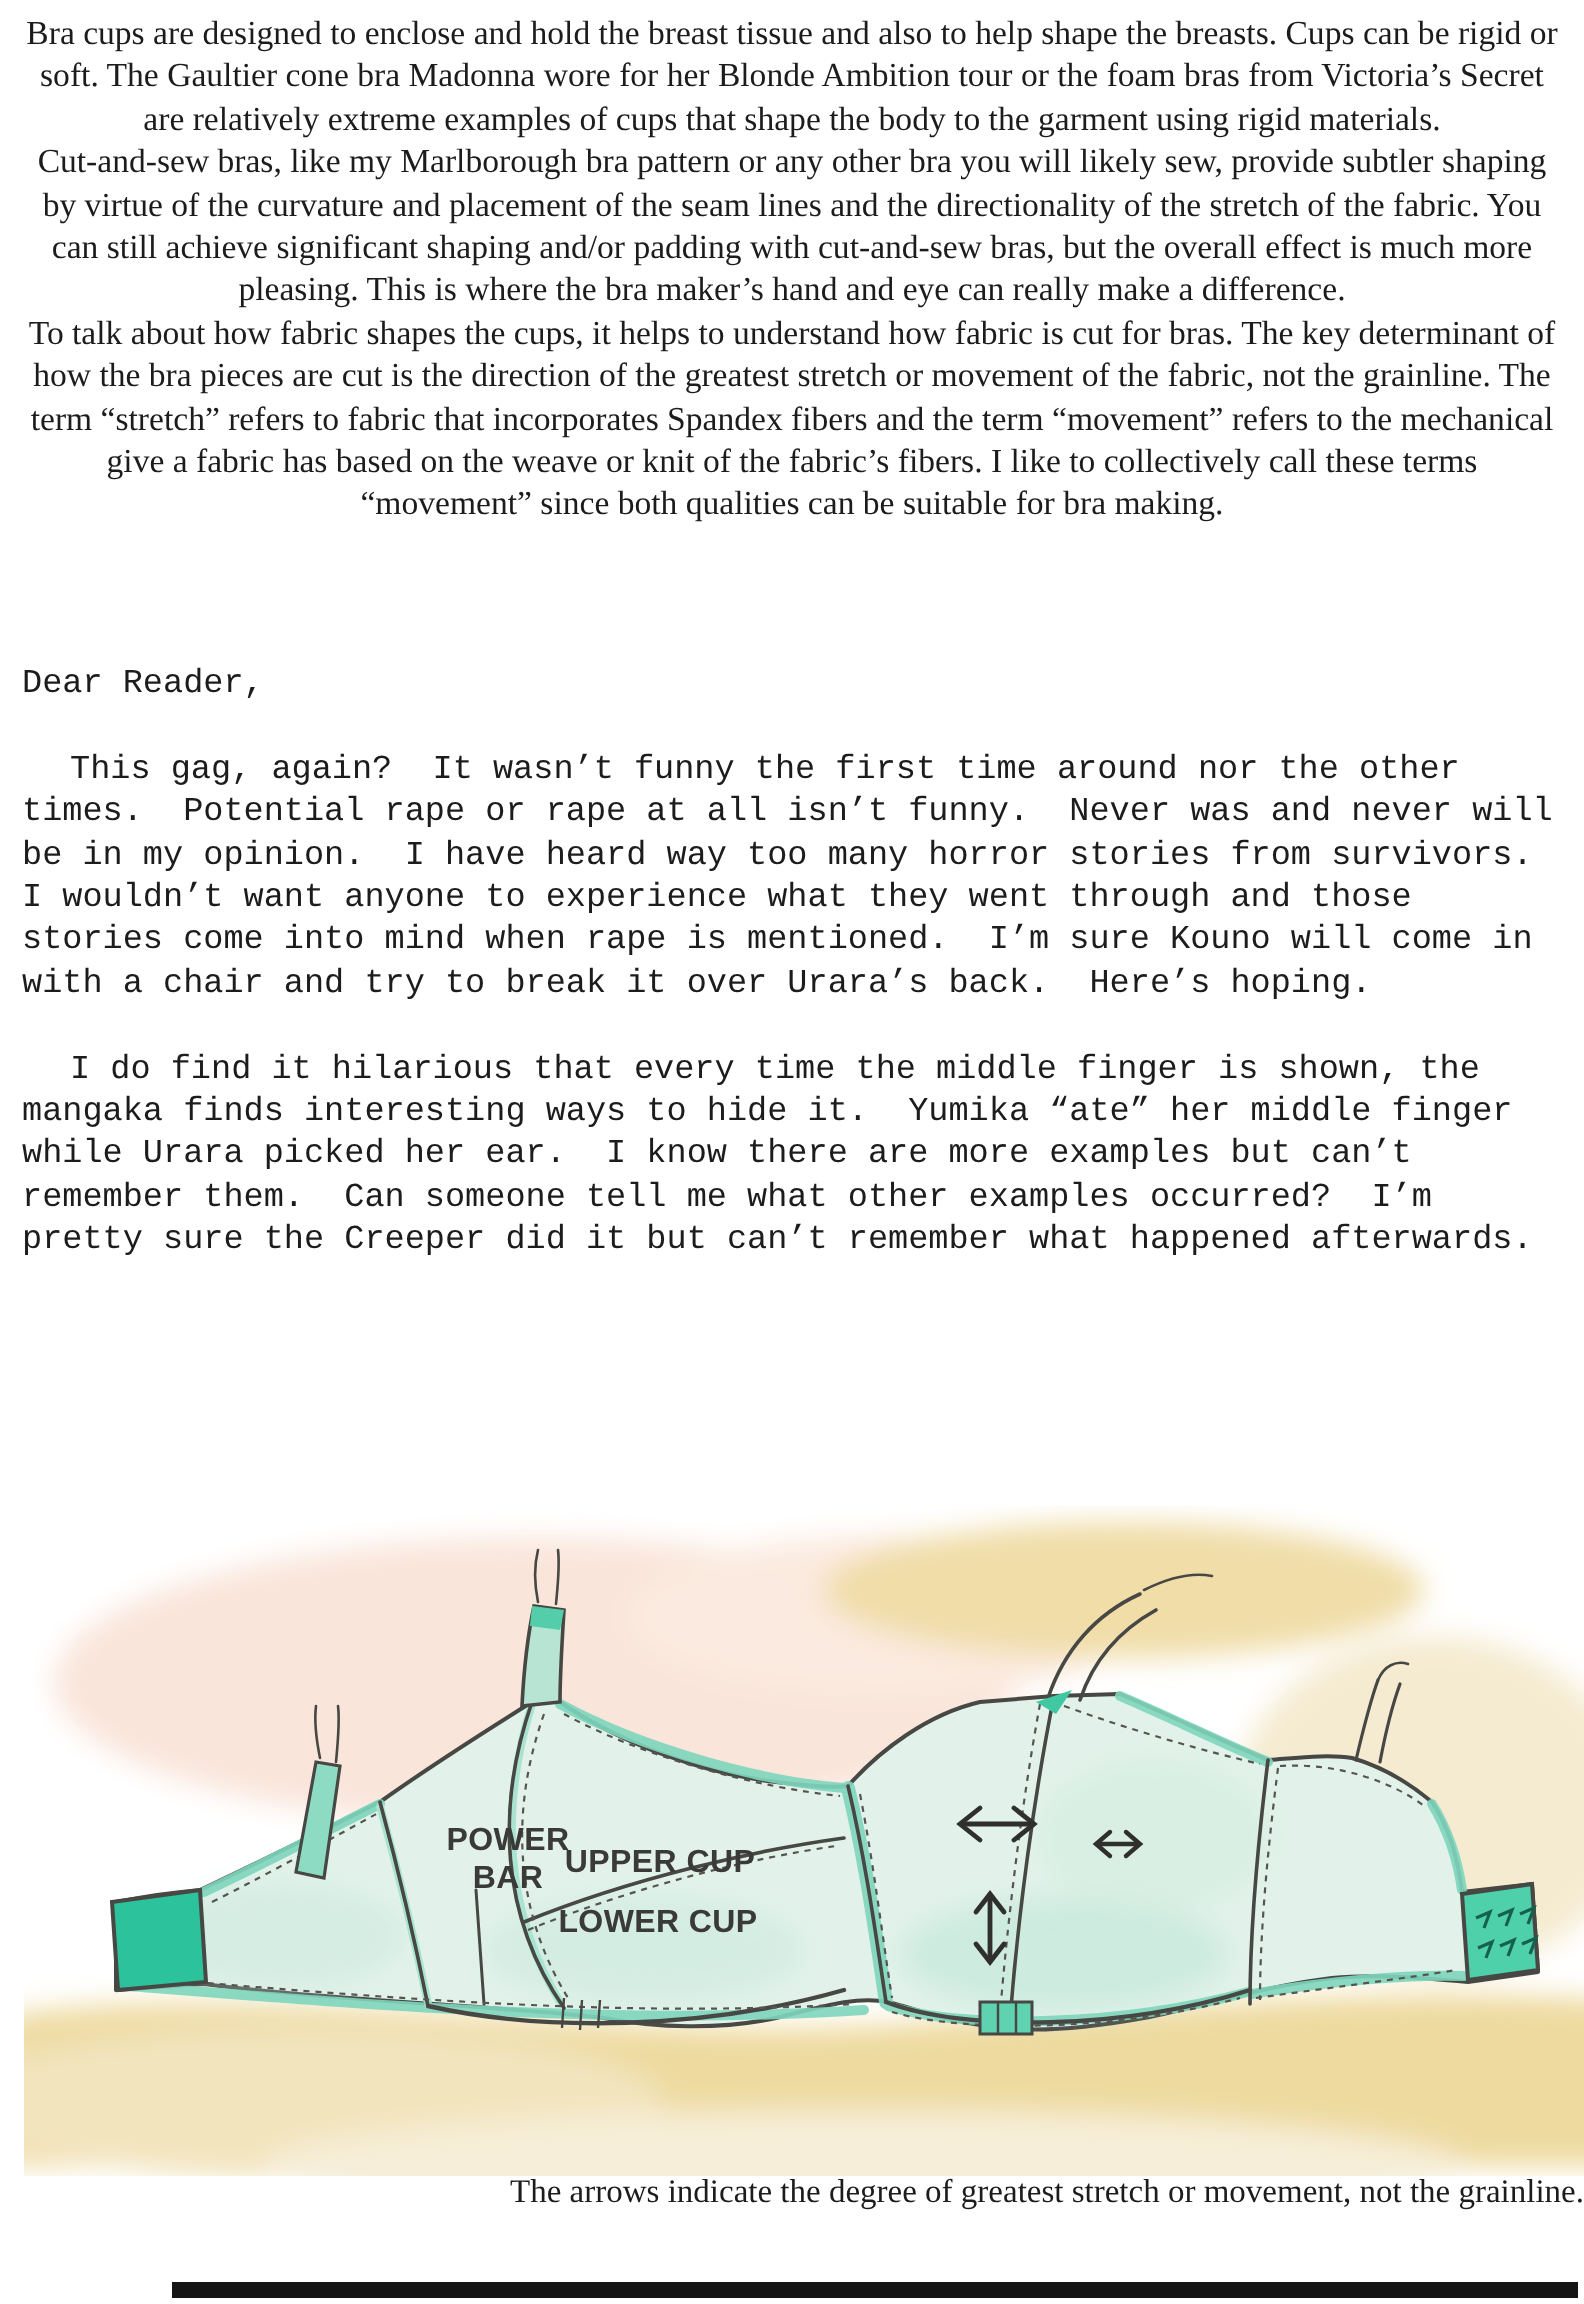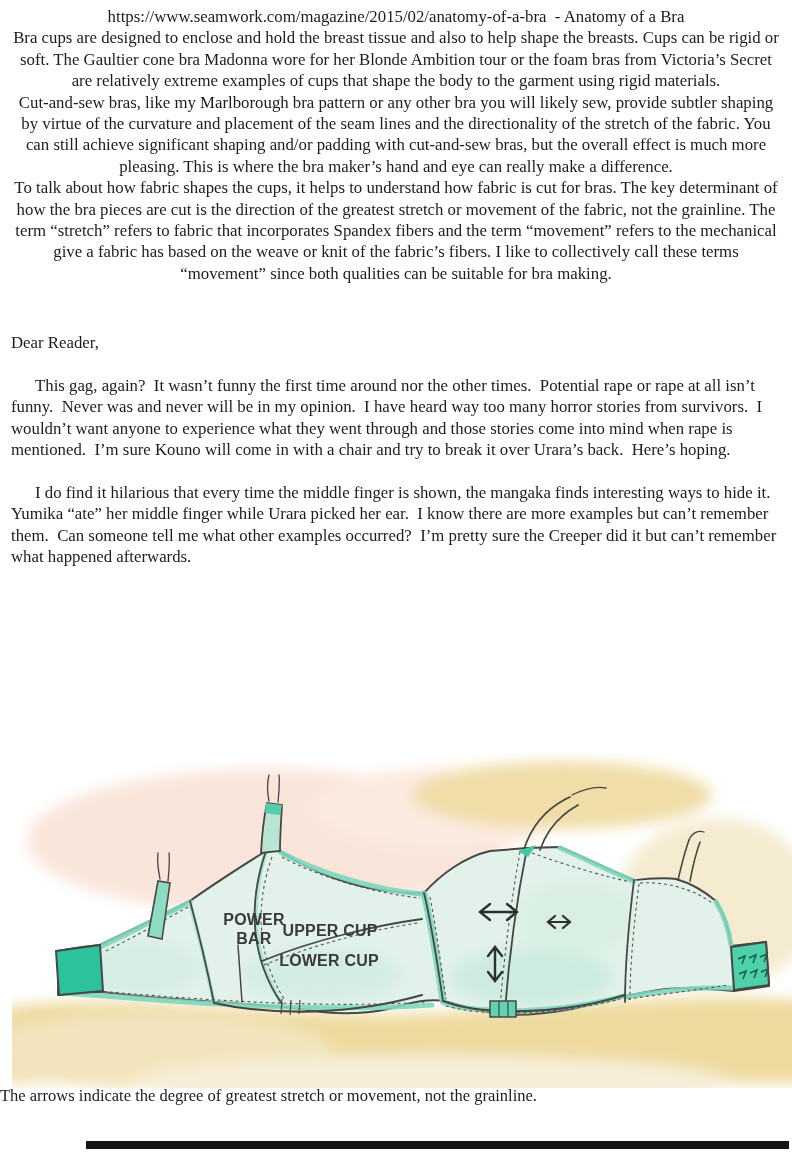--- a/index.html
+++ b/index.html
@@ -4,39 +4,38 @@
 <style>
   html,body{margin:0;padding:0;background:#ffffff;}
   body{width:792px;height:1152px;position:relative;overflow:hidden;
        font-family:"Liberation Serif","DejaVu Serif",serif;color:#1c1c1c;}
   .doc{position:absolute;inset:0;}
   .centered-block{position:absolute;top:6px;left:0;width:792px;padding:0 12px;
        box-sizing:border-box;text-align:center;font-size:16.8px;line-height:21.4px;}
   .centered-block p{margin:0;}
   .url-line{white-space:pre-wrap;}
   .letter-block{position:absolute;top:332px;left:0;width:792px;padding:0 11px;
-       box-sizing:border-box;font-size:16.8px;line-height:21.4px;text-align:left;}
+       box-sizing:border-box;font-size:16.8px;line-height:21.4px;text-align:left;font-family:Liberation Mono, monospace;}
   .letter-block p{margin:21.4px 0 0 0;white-space:pre-wrap;}
   .letter-block p.first{margin-top:0;}
   .indent{text-indent:24px;}
   .illustration-wrap{position:absolute;top:753px;left:12px;width:792px;height:335px;}
-  .caption{position:absolute;top:1086px;left:0;width:792px;text-align:left;
+  .caption{position:absolute;top:1086px;left:0;width:792px;text-align:right;
        font-size:16.5px;line-height:20px;}
   .bottom-bar{position:absolute;top:1141px;left:86px;width:703px;height:8px;
        background:#151515;}
   svg text.lbl{font-family:"Liberation Sans","DejaVu Sans",sans-serif;
        font-weight:bold;font-size:16px;letter-spacing:0.2px;}
 </style>
 </head>
 <body>
 
 <div class="doc">
 
   <div class="centered-block">
-    <p class="url-line">https://www.seamwork.com/magazine/2015/02/anatomy-of-a-bra  - Anatomy of a Bra</p>
     <p>Bra cups are designed to enclose and hold the breast tissue and also to help shape the breasts. Cups can be rigid or soft. The Gaultier cone bra Madonna wore for her Blonde Ambition tour or the foam bras from Victoria’s Secret are relatively extreme examples of cups that shape the body to the garment using rigid materials.</p>
     <p>Cut-and-sew bras, like my Marlborough bra pattern or any other bra you will likely sew, provide subtler shaping by virtue of the curvature and placement of the seam lines and the directionality of the stretch of the fabric. You can still achieve significant shaping and/or padding with cut-and-sew bras, but the overall effect is much more pleasing. This is where the bra maker’s hand and eye can really make a difference.</p>
     <p>To talk about how fabric shapes the cups, it helps to understand how fabric is cut for bras. The key determinant of how the bra pieces are cut is the direction of the greatest stretch or movement of the fabric, not the grainline. The term “stretch” refers to fabric that incorporates Spandex fibers and the term “movement” refers to the mechanical give a fabric has based on the weave or knit of the fabric’s fibers. I like to collectively call these terms “movement” since both qualities can be suitable for bra making.</p>
   </div>
 
   <div class="letter-block">
     <p class="first">Dear Reader,</p>
     <p class="indent">This gag, again?  It wasn’t funny the first time around nor the other times.  Potential rape or rape at all isn’t funny.  Never was and never will be in my opinion.  I have heard way too many horror stories from survivors.  I wouldn’t want anyone to experience what they went through and those stories come into mind when rape is mentioned.  I’m sure Kouno will come in with a chair and try to break it over Urara’s back.  Here’s hoping.</p>
     <p class="indent">I do find it hilarious that every time the middle finger is shown, the mangaka finds interesting ways to hide it.  Yumika “ate” her middle finger while Urara picked her ear.  I know there are more examples but can’t remember them.  Can someone tell me what other examples occurred?  I’m pretty sure the Creeper did it but can’t remember what happened afterwards.</p>
   </div>

